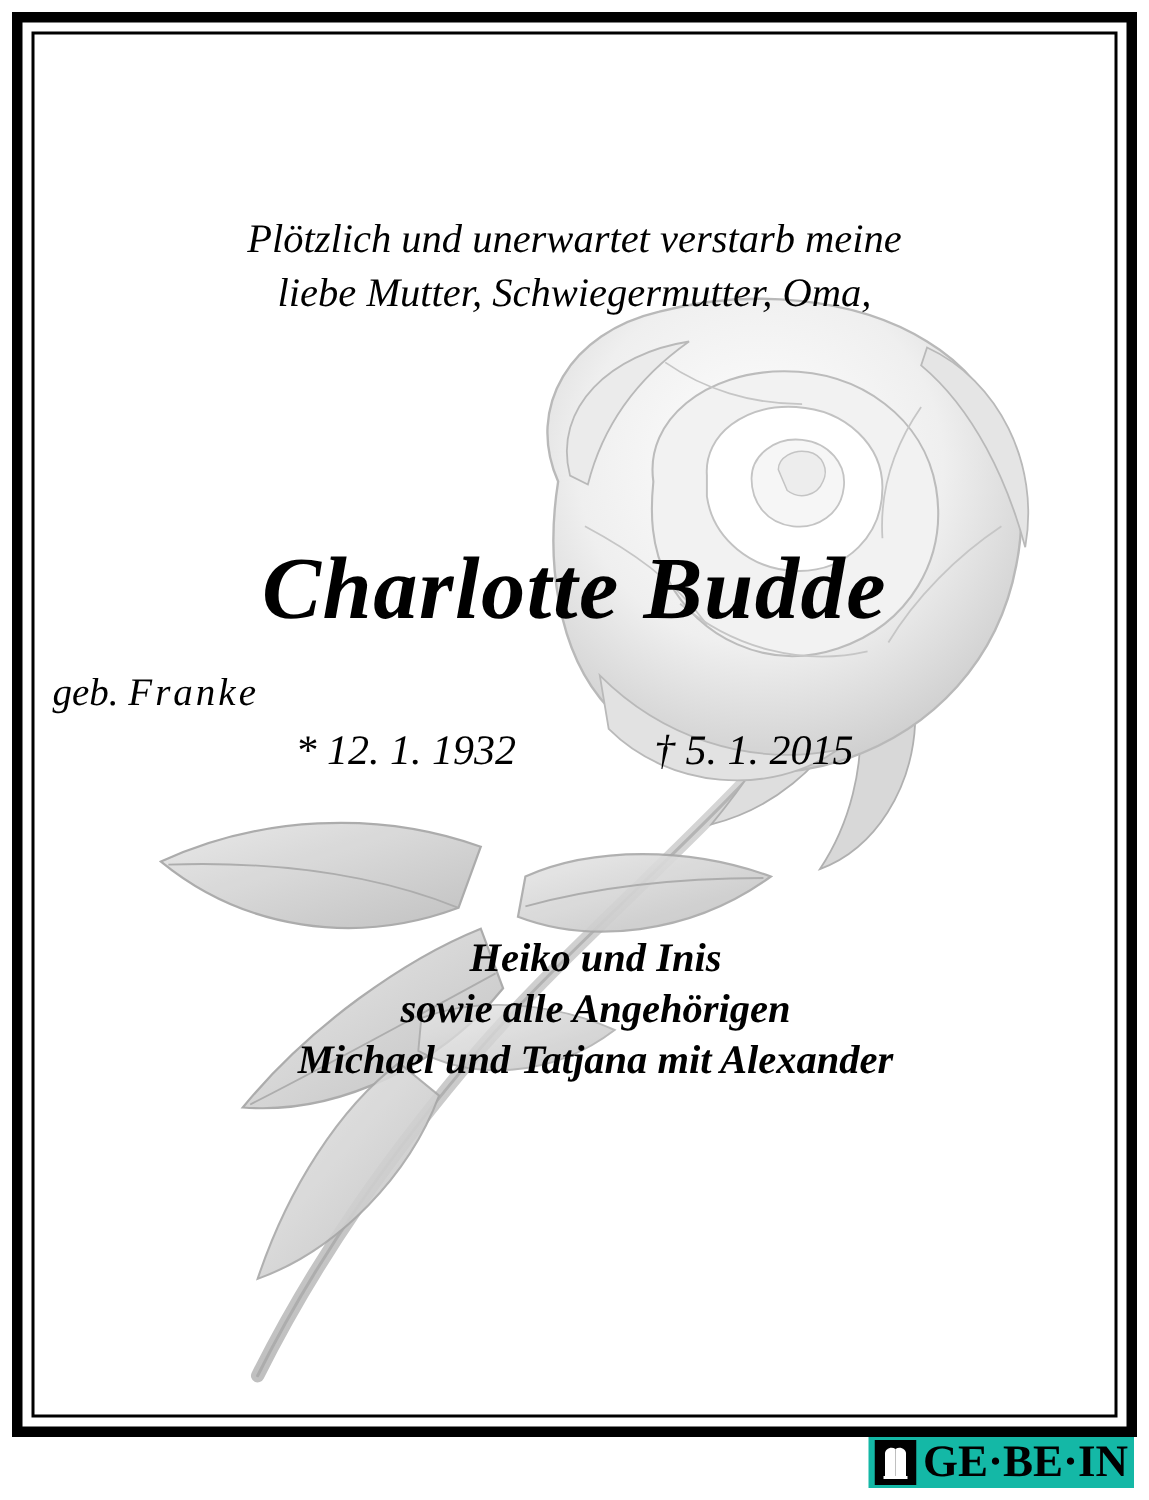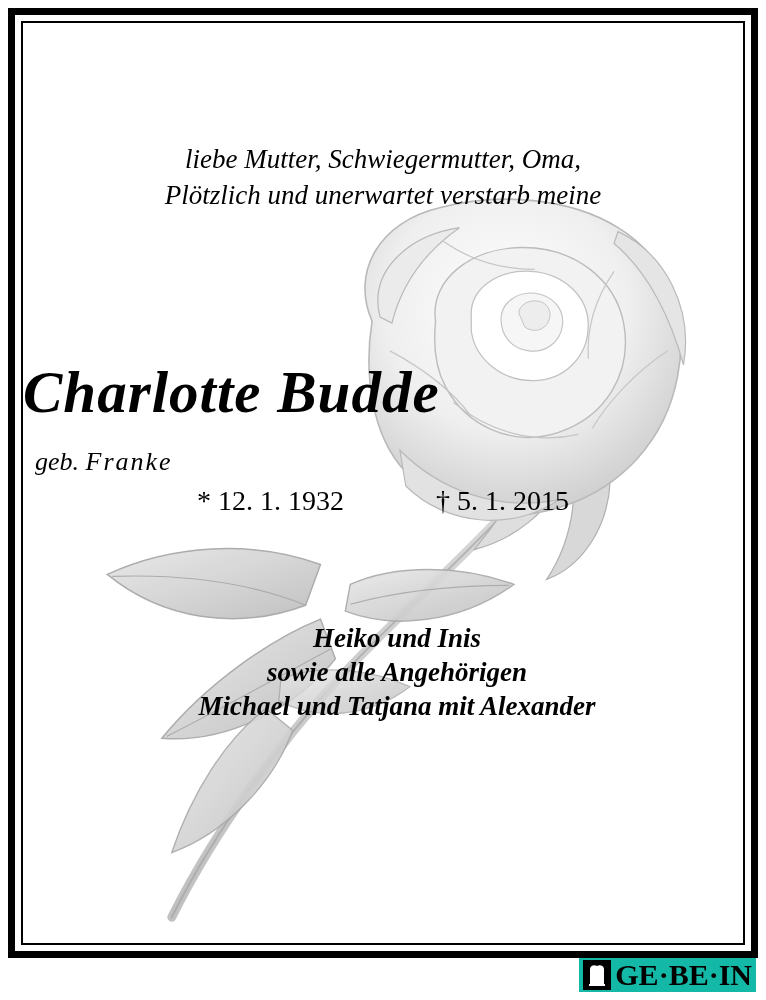--- a/index.html
+++ b/index.html
@@ -76,21 +76,21 @@
     line-height: 36px;
     color: #000000;
   }
   .top-text div { white-space: nowrap; }
 
   .name {
     position: absolute;
     left: 0;
     right: 0;
     top: 335px;
-    text-align: left;
+    text-align: center;
     font-weight: bold;
     font-style: italic;
     font-size: 59px;
     letter-spacing: 1px;
     color: #000000;
   }
 
   .maiden {
     position: absolute;
     left: 12px;
@@ -102,20 +102,21 @@
     color: #000000;
   }
   .maiden .sp { letter-spacing: 2px; }
 
   .dates {
     position: absolute;
     left: 0;
     right: 0;
     top: 462px;
     text-align: center;
+    font-style: italic;
     font-size: 28px;
     color: #000000;
   }
   .dates .gap { display: inline-block; width: 78px; }
 
   .family {
     position: absolute;
     left: 0;
     right: 0;
     top: 598px;
@@ -240,22 +241,22 @@
           <path d="M650 330 C620 350, 592 378, 574 408" stroke="#c6c6c6" stroke-width="1.2" fill="none"></path>
           <path d="M424 220 C450 238, 482 248, 516 248" stroke="#c6c6c6" stroke-width="1.2" fill="none"></path>
           <path d="M596 250 C578 276, 568 306, 570 338" stroke="#c6c6c6" stroke-width="1.2" fill="none"></path>
           <path d="M434 382 C470 412, 516 424, 560 414" stroke="#c6c6c6" stroke-width="1.2" fill="none"></path>
         </svg>
       </div>
 
       <div class="content">
 
         <div class="top-text">
+          <div>Plötzlich und unerwartet verstarb meine</div>
           <div>liebe Mutter, Schwiegermutter, Oma,</div>
-          <div>Plötzlich und unerwartet verstarb meine</div>
         </div>
 
         <div class="name">Charlotte Budde</div>
 
         <div class="maiden">
           <span>geb.</span>
           <span class="sp">Franke</span>
         </div>
 
         <div class="dates">

